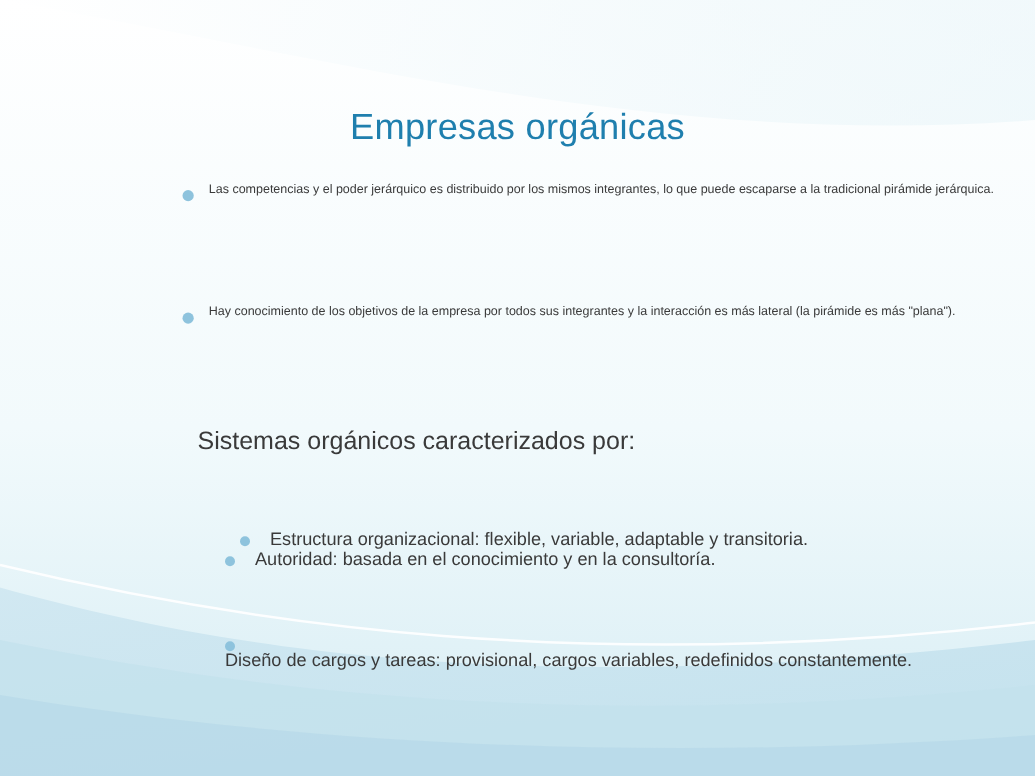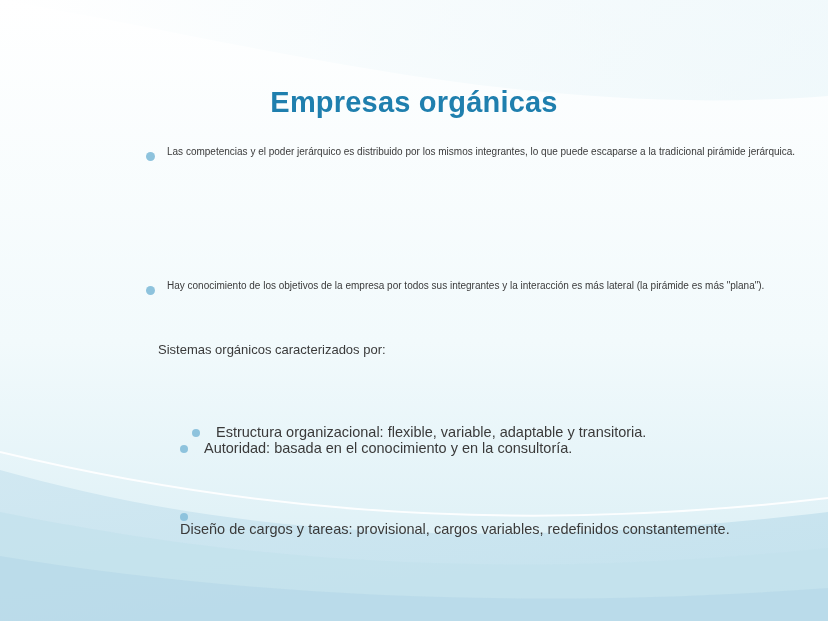--- a/index.html
+++ b/index.html
@@ -35,21 +35,21 @@
     width: 828px;
     height: 621px;
   }
   .slide-title {
     position: absolute;
     left: 0;
     top: 86px;
     width: 828px;
     text-align: center;
     font-size: 29px;
-    font-weight: bold;
+    font-weight: normal;
     color: #1f7fae;
     letter-spacing: 0.2px;
   }
   .bullet-block {
     position: absolute;
     display: flex;
     align-items: flex-start;
   }
   .bullet-dot {
     flex: 0 0 auto;
@@ -70,28 +70,27 @@
   }
   .b1 {
     left: 146px;
     top: 146px;
     width: 655px;
   }
   .b2 {
     left: 146px;
     top: 244px;
     width: 655px;
-    margin-top: 36px;
   }
   .subhead {
     position: absolute;
     left: 158px;
     top: 342px;
     width: 600px;
-    font-size: 13px;
+    font-size: 20px;
     color: #3a3a3a;
   }
   .b3 {
     left: 192px;
     top: 424px;
     width: 620px;
   }
   .b4 {
     left: 180px;
     top: 440px;

